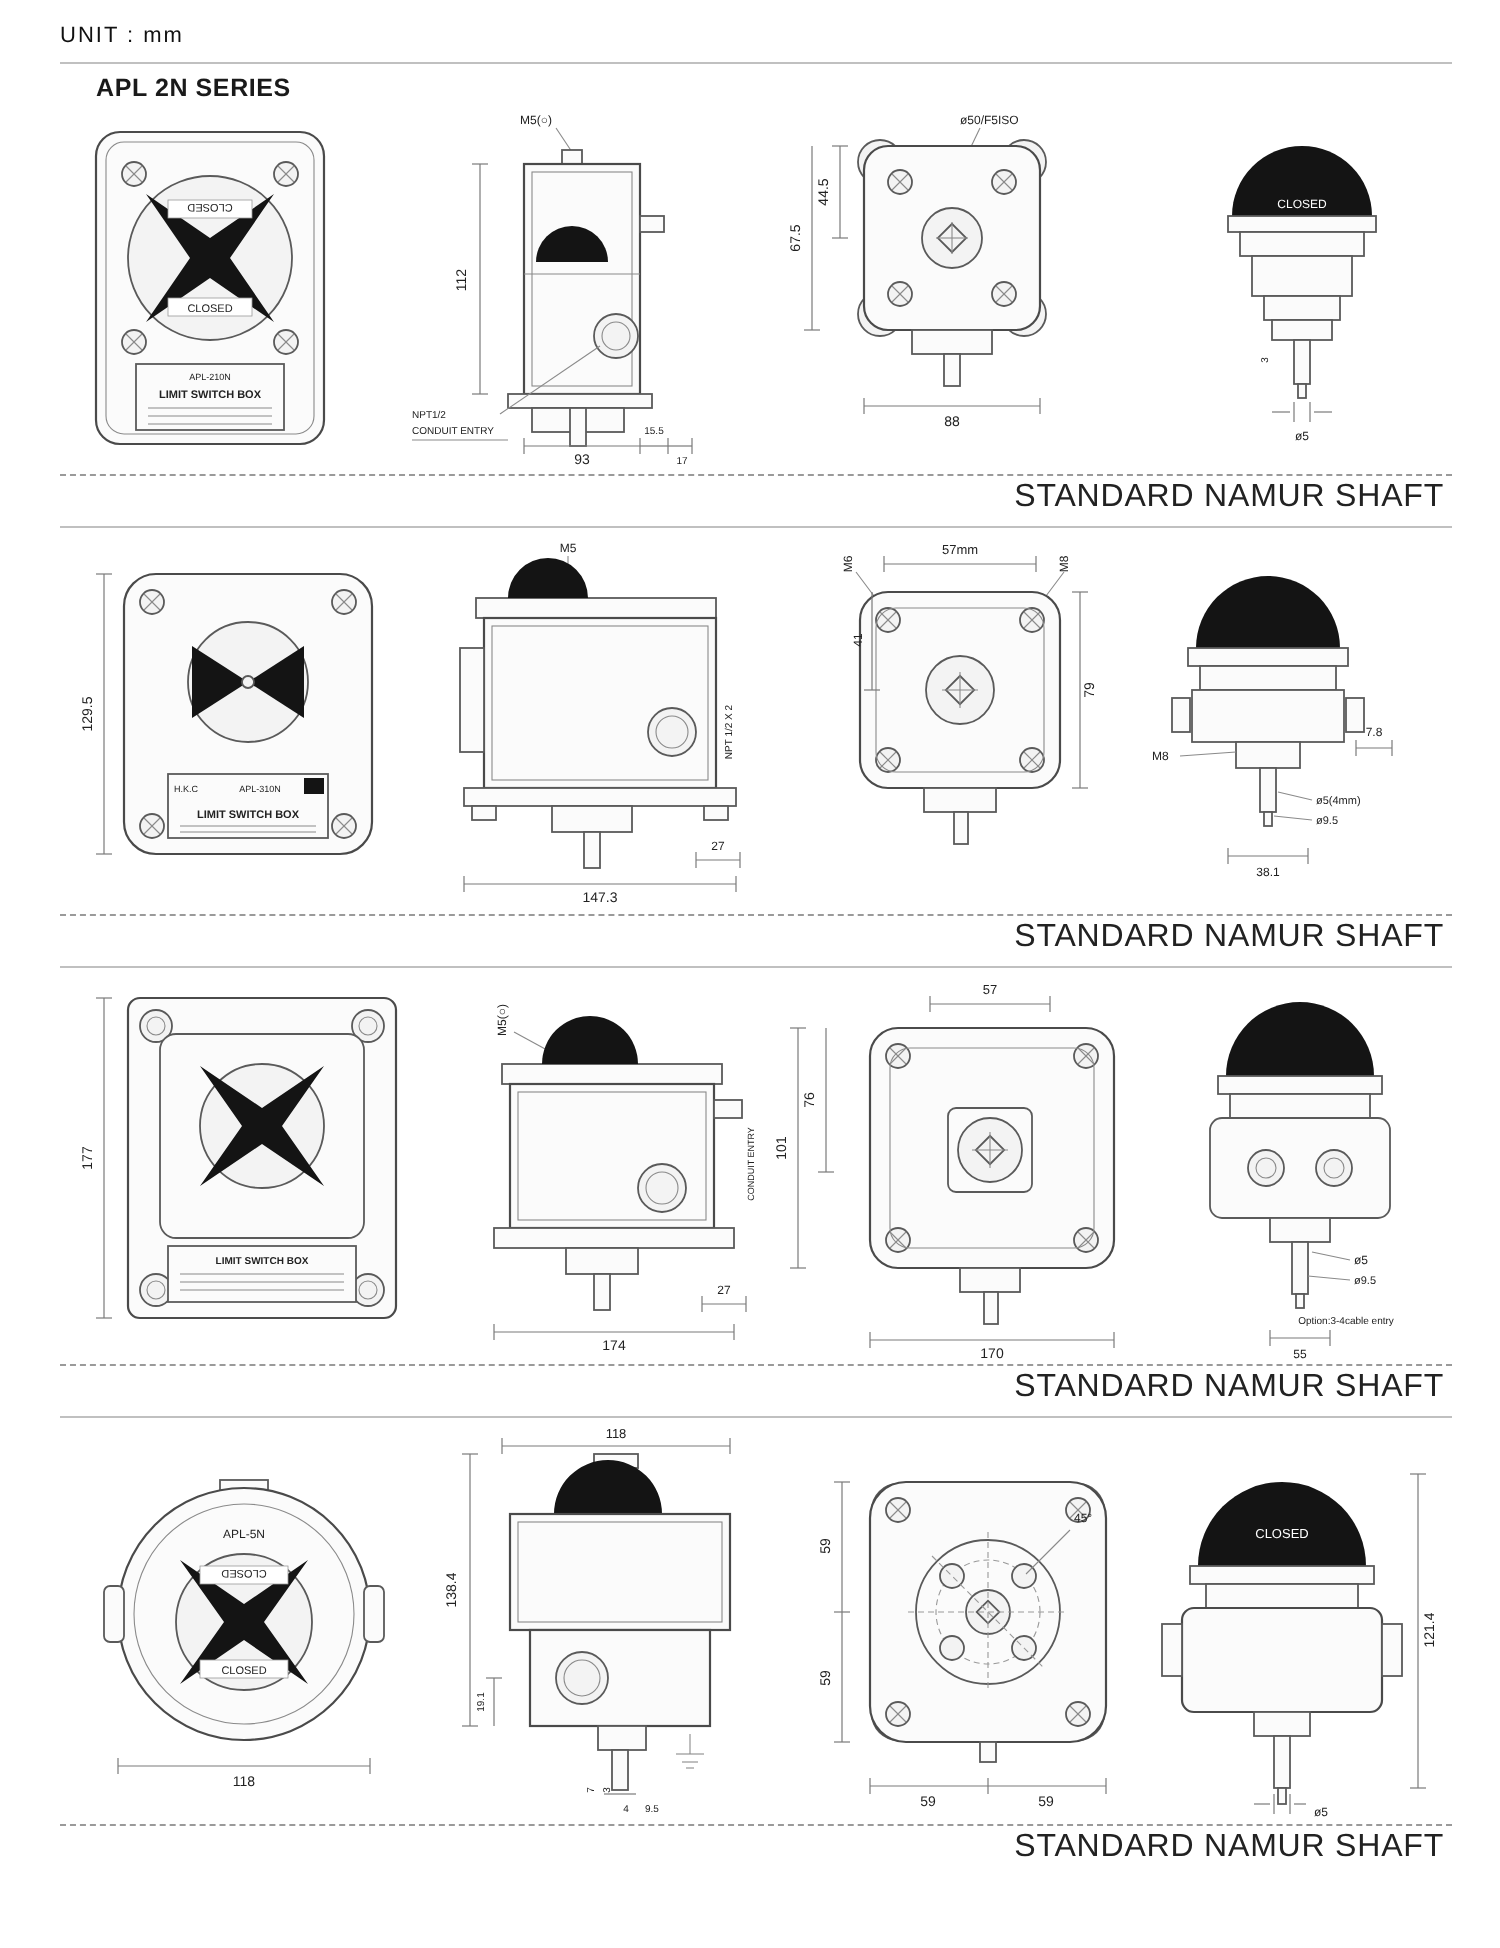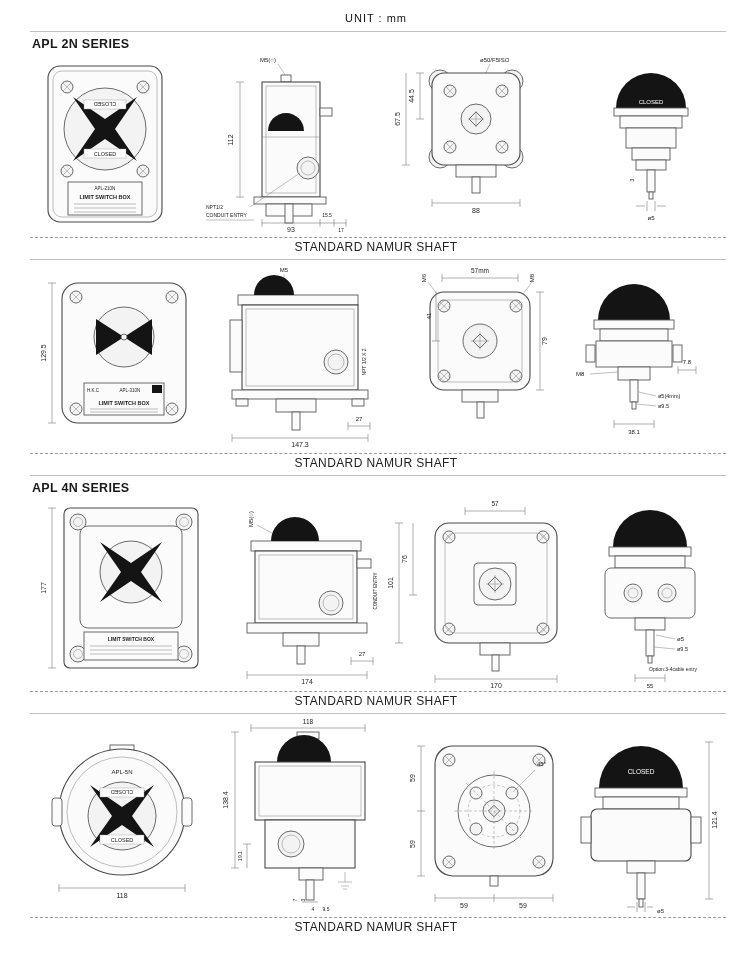--- a/index.html
+++ b/index.html
@@ -1,24 +1,24 @@
 <!DOCTYPE html>
 <html><head>
 <meta charset="utf-8">
 <style>
   *{margin:0;padding:0;box-sizing:border-box}
   html,body{background:#fff}
   body{font-family:"Liberation Sans",sans-serif;color:#222;width:750px;height:974px;overflow:hidden}
   .page{width:750px;height:974px;padding:8px 24px 0 30px}
-  .unit{text-align:center;font-size:11px;letter-spacing:1px;color:#111;padding:4px 4px 7px 0}
+  .unit{text-align:left;font-size:11px;letter-spacing:1px;color:#111;padding:4px 4px 7px 0}
   section.series{border-top:1px solid #c0c0c0;padding-top:2px}
-  .series-title{font-size:12.5px;font-weight:bold;color:#1a1a1a;letter-spacing:.3px;margin:3px 0 0 2px}
+  .series-title{font-size:12.5px;font-weight:bold;color:#1a1a1a;letter-spacing:.3px;margin:3px 0 0 18px}
   .row{display:flex;justify-content:space-between;align-items:center;padding:0 10px}
   .dash{border-top:1px dashed #9a9a9a;margin:1px 0 2px}
-  .shaft-note{text-align:center;font-size:12px;letter-spacing:.4px;color:#222;padding:0 4px 5px 0}
+  .shaft-note{text-align:right;font-size:16px;letter-spacing:.4px;color:#222;padding:0 4px 5px 0}
   svg{overflow:visible;display:block}
   .body{fill:#fbfbfb;stroke:#4a4a4a;stroke-width:1.1}
   .thin{fill:#fbfbfb;stroke:#5a5a5a;stroke-width:.9}
   .nofill{fill:none;stroke:#5a5a5a;stroke-width:.9}
   .fillthin{fill:#f3f3f3;stroke:#5a5a5a;stroke-width:.9}
   .hair{stroke:#8a8a8a;stroke-width:.55;fill:none}
   .hairdash{stroke:#999;stroke-width:.55;fill:none;stroke-dasharray:3 2}
   .dim{stroke:#7a7a7a;stroke-width:.6;fill:none}
   .blk{fill:#141414;stroke:none}
   .band{fill:#fff;stroke:#999;stroke-width:.4}
@@ -321,21 +321,20 @@
             <line x1="88" y1="158" x2="88" y2="166" class="dim"></line>
           <text class="d6" x="68" y="172" text-anchor="middle">38.1</text>
         </g>
       </svg>
     </div>
     <div class="dash"></div>
     <div class="shaft-note">STANDARD NAMUR SHAFT</div>
   </section>
 
   <section class="series">
-    <h2 class="series-title">APL 4N SERIES</h2>
     <div class="row">
 
       <svg width="165" height="185" viewBox="0 0 165 185">
         <g>
           <line x1="12" y1="8" x2="12" y2="168" class="dim"></line>
             <line x1="8" y1="8" x2="16" y2="8" class="dim"></line>
             <line x1="8" y1="168" x2="16" y2="168" class="dim"></line>
           <text class="d" transform="rotate(-90 6 88)" x="6" y="88" text-anchor="middle">177</text>
         </g>
         <g>

